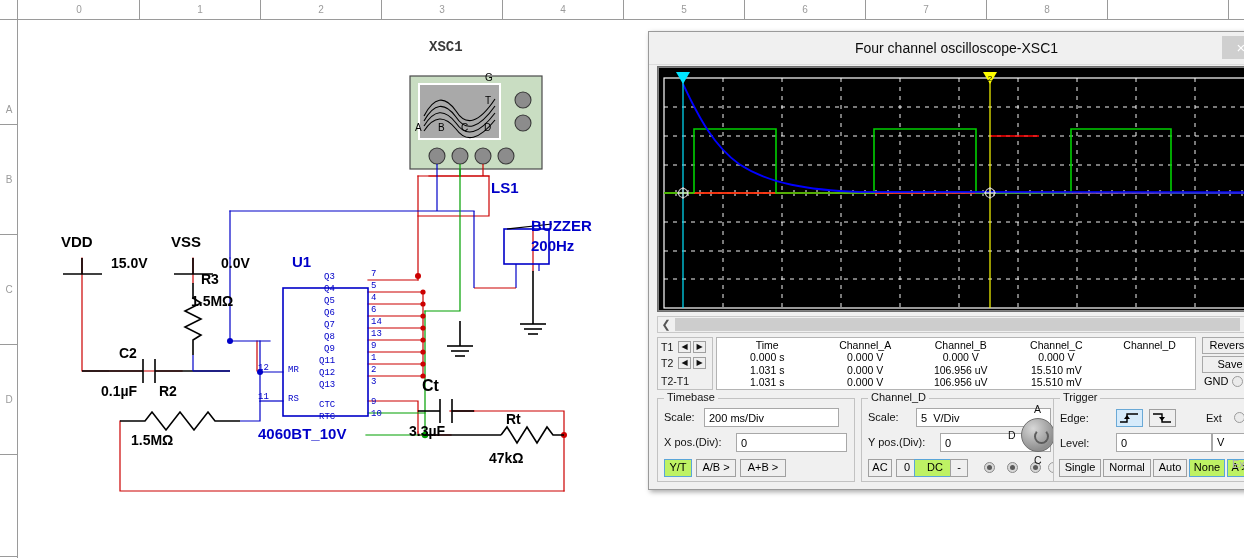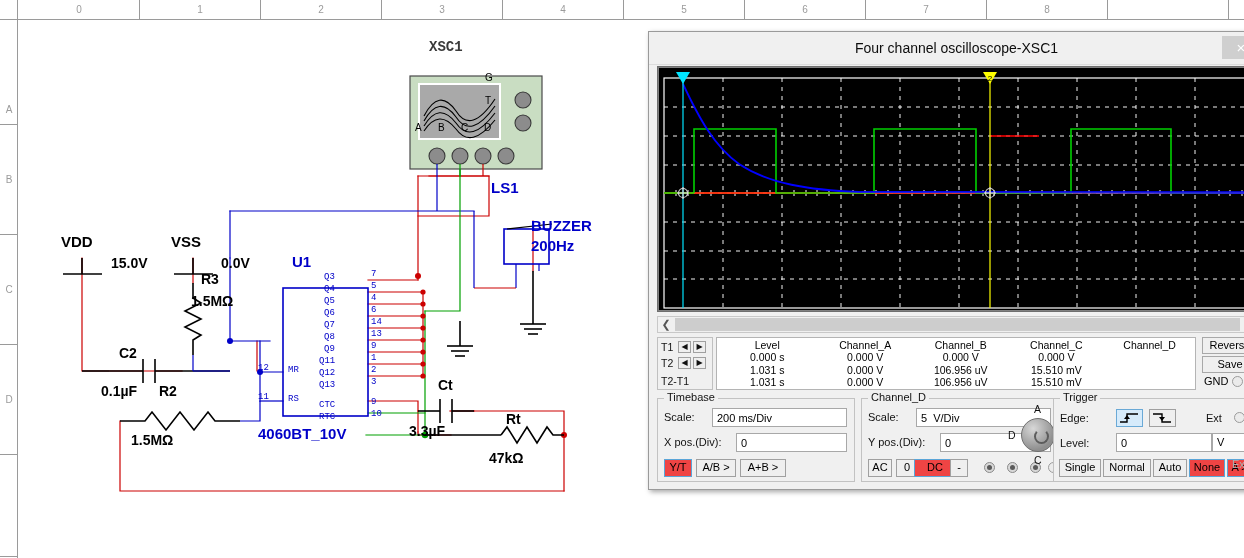--- a/index.html
+++ b/index.html
@@ -130,21 +130,21 @@
   }
   .fld-lbl { position:absolute; font-size:11px; color:#111; }
   .txtin {
     position:absolute; background:#fff; border:1px solid #a8a8a8;
     font-size:11px; color:#000; padding:1px 4px; font-family:"Liberation Sans", sans-serif;
   }
   .minibtn {
     position:absolute; background:#efefef; border:1px solid #a0a0a0;
     font-size:11px; line-height:15px; text-align:center; color:#000; cursor:pointer; height:18px;
   }
-  .minibtn.sel { background:#ef4444; border-color:#5aa5d8; }
+  .minibtn.sel { background:#bef264; border-color:#5aa5d8; }
 
   #knob {
     position:absolute; width:34px; height:34px; border-radius:50%;
     background:radial-gradient(circle at 35% 30%, #d8d8d8, #8f8f8f 70%);
     border:1px solid #6f6f6f;
   }
   #knob::after{
     content:""; position:absolute; left:12px; top:10px; width:11px; height:11px;
     border-radius:50%; border:2px solid #5c5c5c; border-top-color:transparent;
   }
@@ -358,21 +358,21 @@
 
     <div class="lbl lbl-black" style="left:182px;top:250px;font-size:14px">R3</div>
     <div class="lbl lbl-black" style="left:172px;top:272px;font-size:14px">1.5MΩ</div>
 
     <div class="lbl lbl-black" style="left:100px;top:324px;font-size:14px">C2</div>
     <div class="lbl lbl-black" style="left:82px;top:362px;font-size:14px">0.1µF</div>
 
     <div class="lbl lbl-black" style="left:140px;top:362px;font-size:14px">R2</div>
     <div class="lbl lbl-black" style="left:112px;top:411px;font-size:14px">1.5MΩ</div>
 
-    <div class="lbl lbl-black" style="left:419px;top:356px;font-size:14px">Ct</div>
+    <div class="lbl lbl-black" style="left:403px;top:356px;font-size:16px">Ct</div>
     <div class="lbl lbl-black" style="left:390px;top:402px;font-size:14px">3.3µF</div>
 
     <div class="lbl lbl-black" style="left:487px;top:390px;font-size:14px">Rt</div>
     <div class="lbl lbl-black" style="left:470px;top:429px;font-size:14px">47kΩ</div>
 
     <div class="lbl lbl-blue" style="left:472px;top:158px;font-size:15px">LS1</div>
     <div class="lbl lbl-blue" style="left:512px;top:196px;font-size:15px">BUZZER</div>
     <div class="lbl lbl-blue" style="left:512px;top:216px;font-size:15px">200Hz</div>
 
     <div class="lbl lbl-blue" style="left:273px;top:232px;font-size:15px">U1</div>
@@ -554,21 +554,21 @@
         <span class="arrbtn">◀</span>
         <span class="arrbtn">▶</span>
       </div>
       <div id="t21">T2-T1</div>
     </div>
 
     <div id="meas-table">
       <table>
         <thead>
           <tr>
-            <th style="width:21%">Level</th>
+            <th style="width:21%">Time</th>
             <th style="width:20%">Channel_A</th>
             <th style="width:20%">Channel_B</th>
             <th style="width:20%">Channel_C</th>
             <th style="width:19%">Channel_D</th>
           </tr>
         </thead>
         <tbody>
           <tr>
             <td>0.000 s</td>
             <td>0.000 V</td>
@@ -600,21 +600,21 @@
       <div id="gnd-row">
         <span>GND</span>
         <span class="radio-o"></span>
       </div>
     </div>
   </div>
 
   <div class="grp" style="left:8px; top:366px; width:198px; height:84px;">
     <div class="grp-title">Timebase</div>
     <div class="fld-lbl" style="left:6px; top:12px">Scale:</div>
-    <input class="txtin" style="left: 54px; top: 9px; width: 135px; height: 19px;" value="200 ms/Div">
+    <input class="txtin" style="left: 46px; top: 9px; width: 135px; height: 19px;" value="200 ms/Div">
     <div class="fld-lbl" style="left:6px; top:37px">X pos.(Div):</div>
     <input class="txtin" style="left: 78px; top: 34px; width: 111px; height: 19px;" value="0">
     <div class="minibtn sel" style="left:6px; top:60px; width:28px">Y/T</div>
     <div class="minibtn" style="left:38px; top:60px; width:40px">A/B &gt;</div>
     <div class="minibtn" style="left:82px; top:60px; width:46px">A+B &gt;</div>
   </div>
 
   <div class="grp" style="left:212px; top:366px; width:198px; height:84px;">
     <div class="grp-title">Channel_D</div>
     <div class="fld-lbl" style="left:6px; top:12px">Scale:</div>

